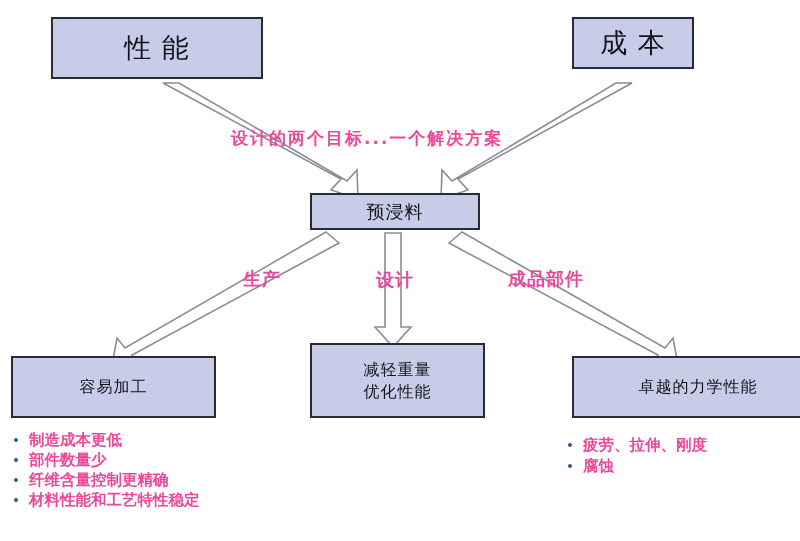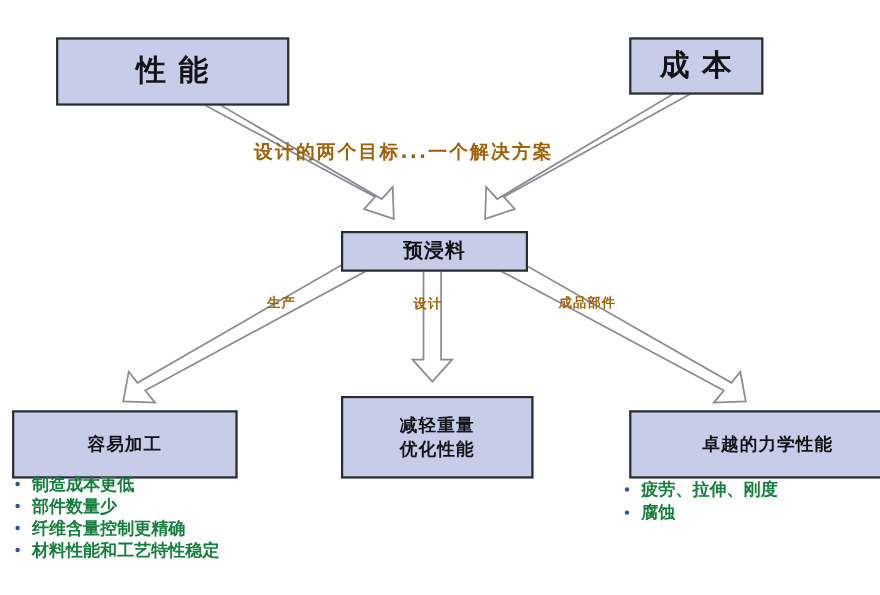--- a/index.html
+++ b/index.html
@@ -28,55 +28,54 @@
   .node {
     position: absolute;
     background: #c7cce8;
     border: 2px solid #2b2b33;
     box-sizing: border-box;
     display: flex;
     flex-direction: column;
     align-items: center;
     justify-content: center;
     color: #141418;
-    font-weight: bold;
+    font-weight: normal;
     text-align: center;
     line-height: 1.32;
-    margin-top: 17px;
   }
   .node .line {
     display: block;
     letter-spacing: 1px;
   }
   .node-lg { font-size: 27px; letter-spacing: 6px; }
   .node-md { font-size: 18px; letter-spacing: 1px; }
   .node-sm { font-size: 16px; letter-spacing: 1px; }
 
   .edge-label {
     position: absolute;
-    color: #a16207;
+    color: #ec4899;
     font-weight: bold;
     white-space: nowrap;
     background: transparent;
   }
   .label-main { font-size: 17px; letter-spacing: 2px; }
-  .label-branch { font-size: 12px; letter-spacing: 1px; }
+  .label-branch { font-size: 18px; letter-spacing: 1px; }
 
   .bullets {
     position: absolute;
     list-style: none;
     margin: 0;
     padding: 0;
   }
   .bullets li {
     position: relative;
     padding-left: 17px;
     font-size: 15.5px;
     line-height: 20px;
-    color: #15803d;
+    color: #ec4899;
     font-weight: bold;
     white-space: nowrap;
   }
   .bullets li::before {
     content: "";
     position: absolute;
     left: 2px;
     top: 8px;
     width: 4px;
     height: 4px;

